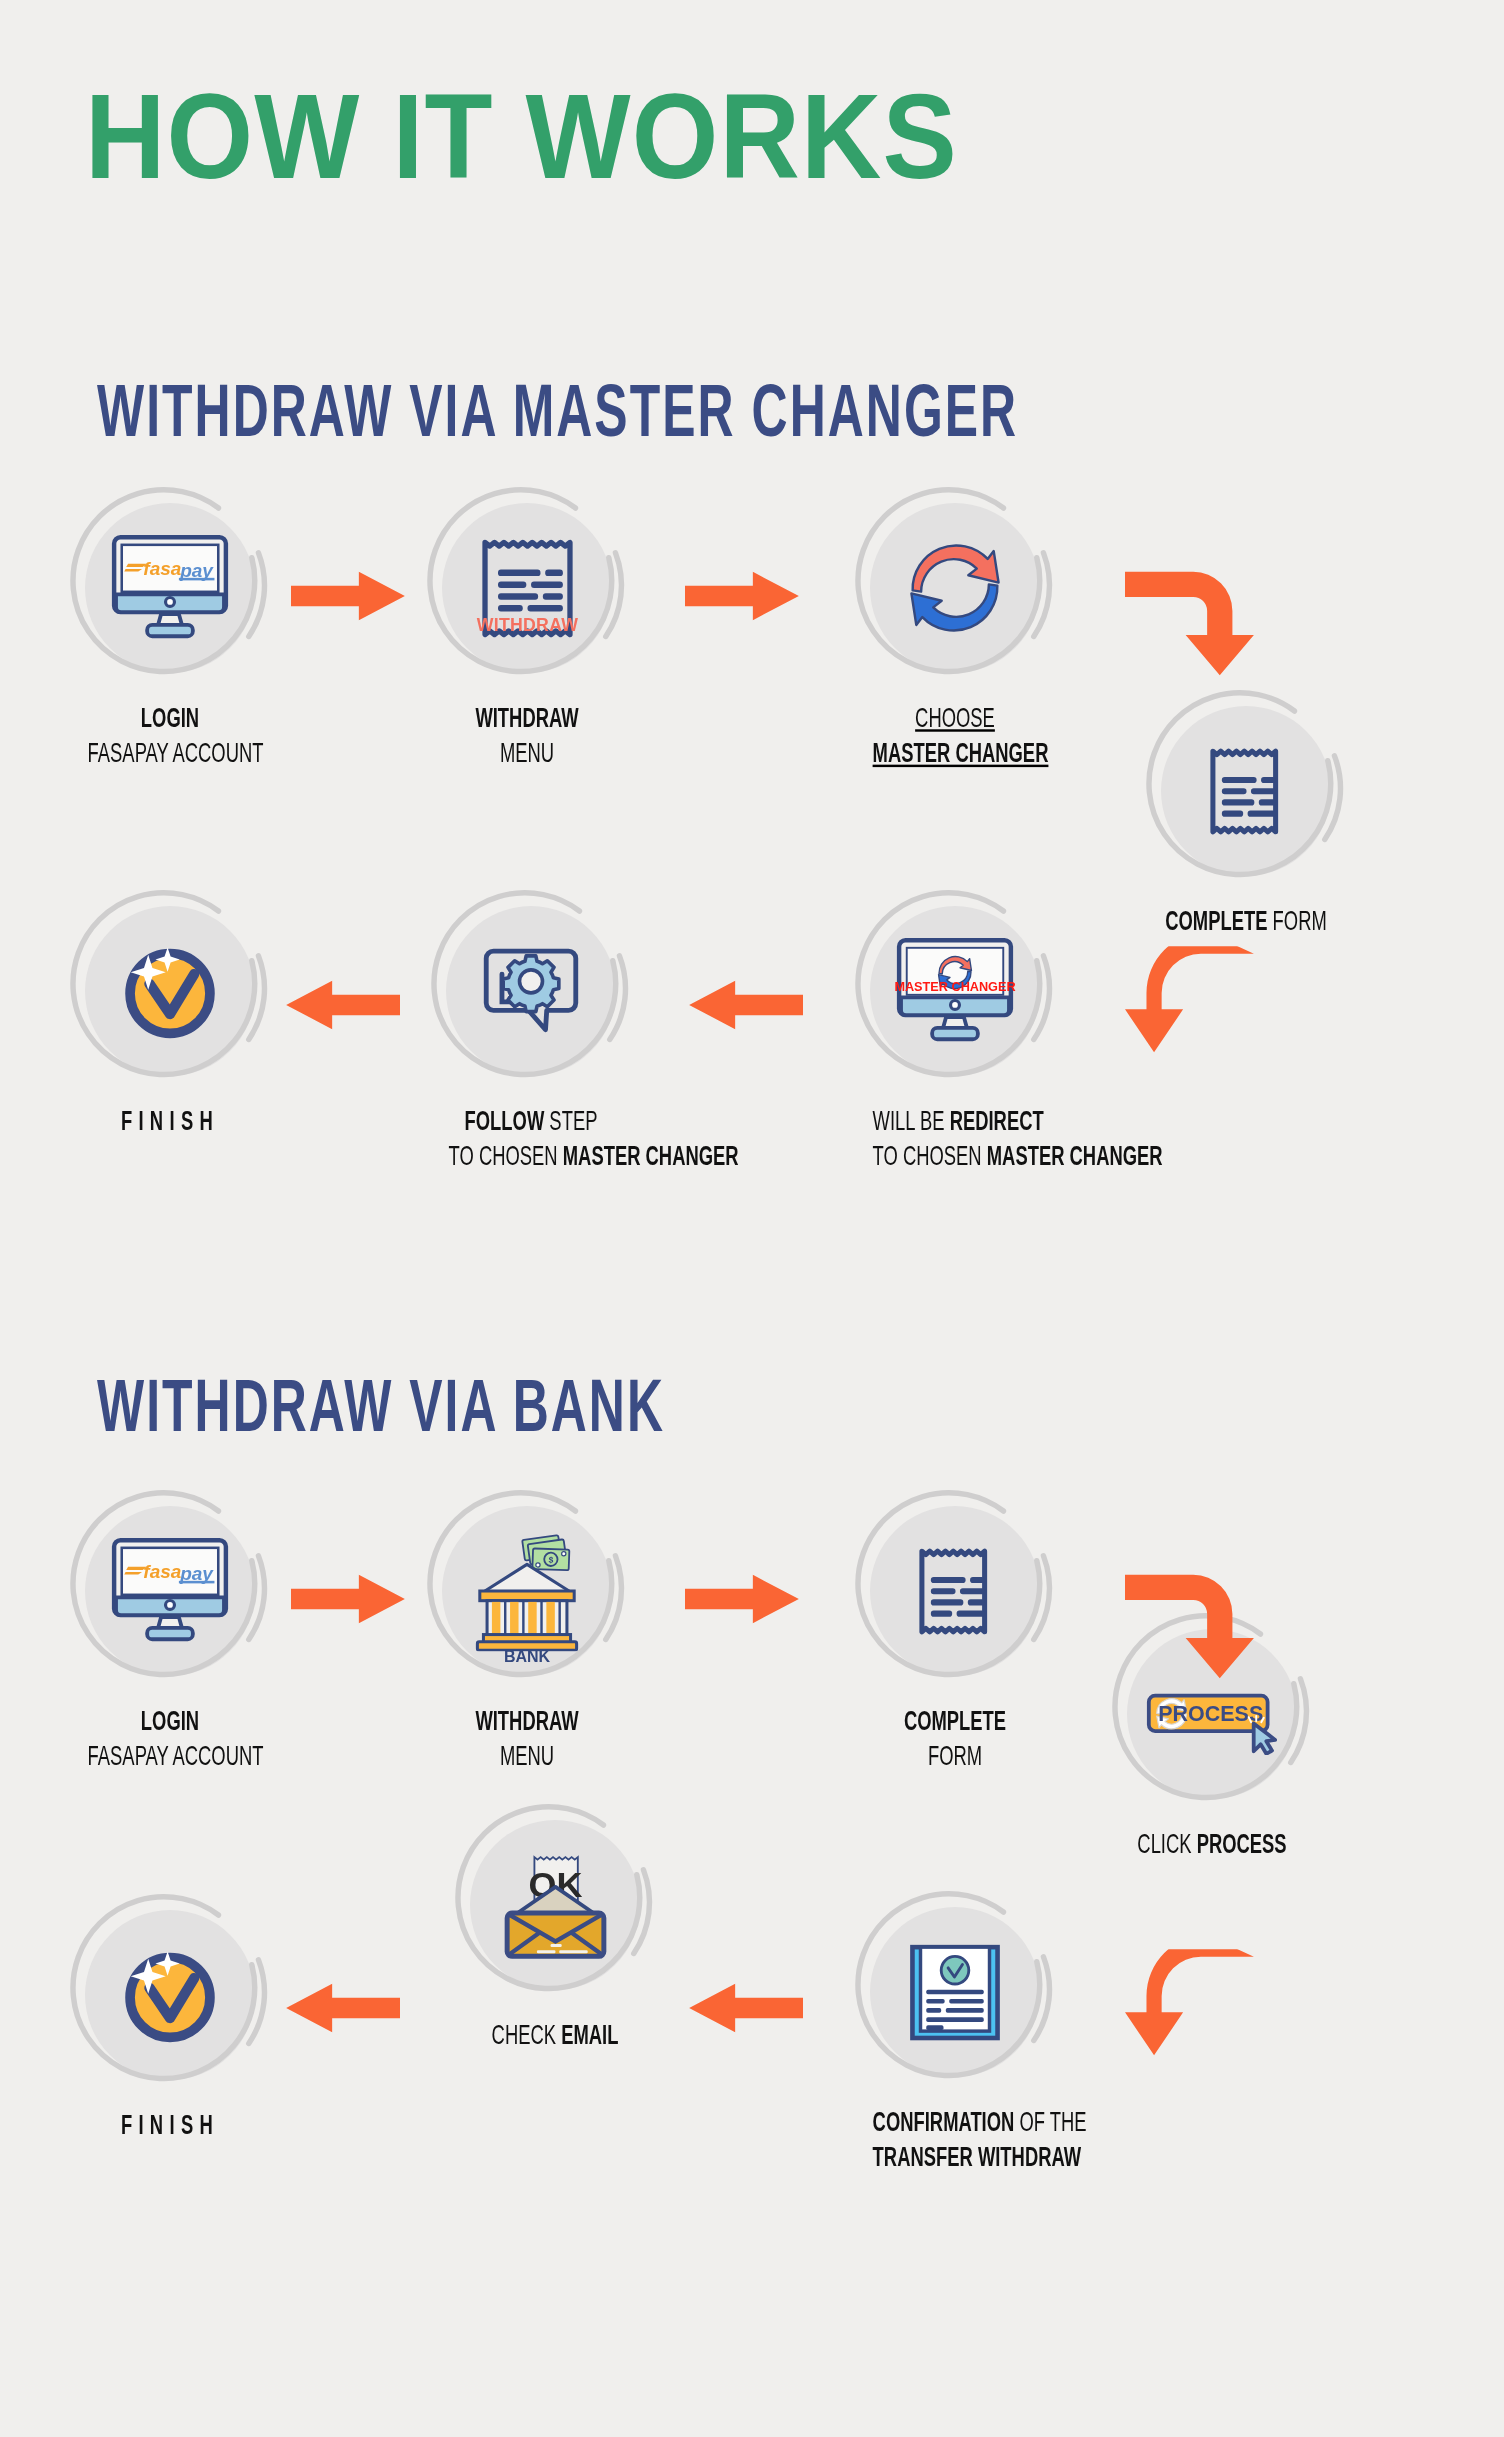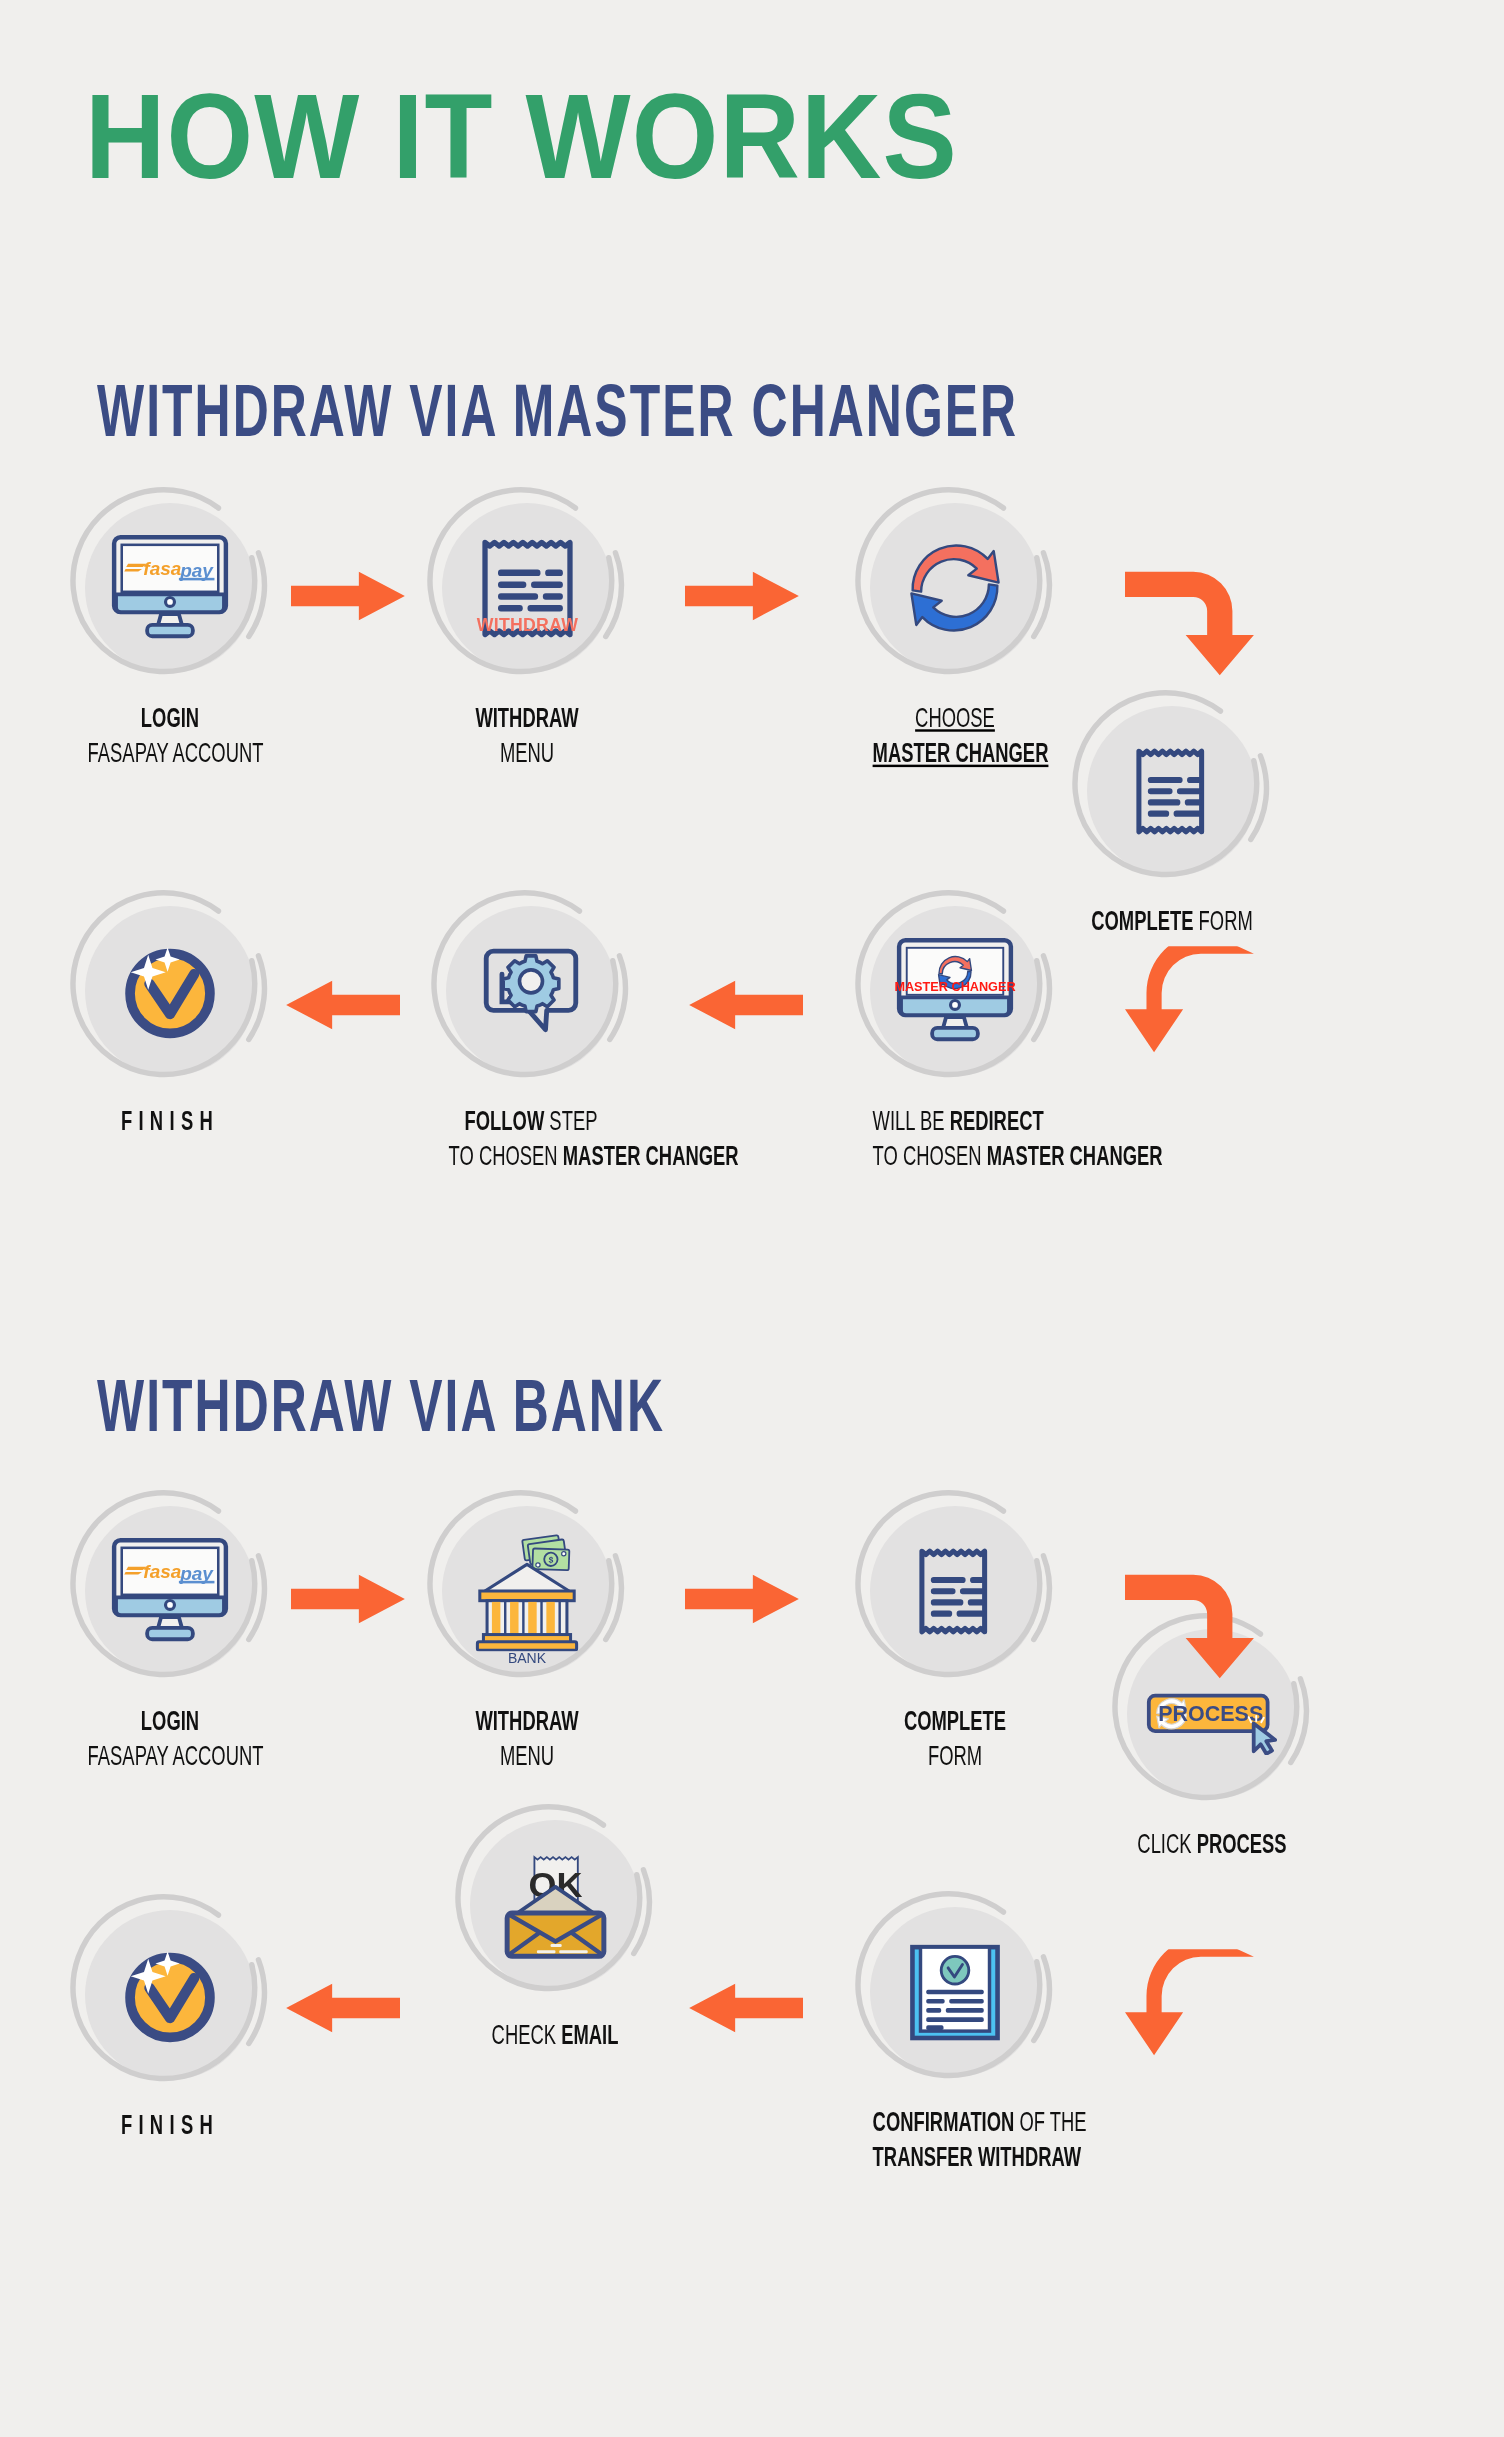--- a/index.html
+++ b/index.html
@@ -99,21 +99,21 @@
   .caption b { font-weight: bold; }
   .caption .spaced { letter-spacing: 7.9px; font-weight: bold; }
 
   
   .arrow { position: absolute; }
 
   
   #s1-login     { left: 67px;  top: 485px; }
   #s1-withdraw  { left: 424px;  top: 485px; }
   #s1-choose    { left: 852px; top: 485px; text-decoration: underline; }
-  #s1-form      { left: 1069px; top: 688px; }
+  #s1-form      { left: 1143px; top: 688px; }
   #s1-redirect  { left: 852px; top: 888px; }
   #s1-follow    { left: 428px;  top: 888px; }
   #s1-finish    { left: 67px;  top: 888px; }
 
   #s2-login     { left: 67px;  top: 1488px; }
   #s2-bank      { left: 424px;  top: 1488px; }
   #s2-form      { left: 852px; top: 1488px; }
   #s2-process   { left: 1109px; top: 1611px; }
   #s2-confirm   { left: 852px; top: 1889px; text-align: center; }
   #s2-email     { left: 452px;  top: 1802px; }
@@ -484,21 +484,21 @@
   <div class="disc-wrap">
     <div class="disc"></div>
     <svg class="ring-svg" viewBox="0 0 340 340" width="206" height="206">
         <use href="#sym-ring"></use>
       </svg>
     <div class="icon-box">
       <svg viewBox="0 0 200 200" width="121" height="121">
           <use href="#sym-bank"></use>
         </svg>
       <div style="position:absolute;bottom:-4.9px;left:0;right:0;text-align:center;
-                  font-family:'Liberation Sans',sans-serif;font-size:14px;font-weight:normal;color:#34497f;">BANK</div>
+                  font-family:'Liberation Sans',sans-serif;font-size:16px;font-weight:bold;color:#34497f;">BANK</div>
     </div>
   </div>
   <div class="caption">
     <div><b>WITHDRAW</b></div>
     <div><span>MENU</span></div>
   </div>
 </div>
 
 <div class="step" id="s2-form">
   <div class="disc-wrap">

